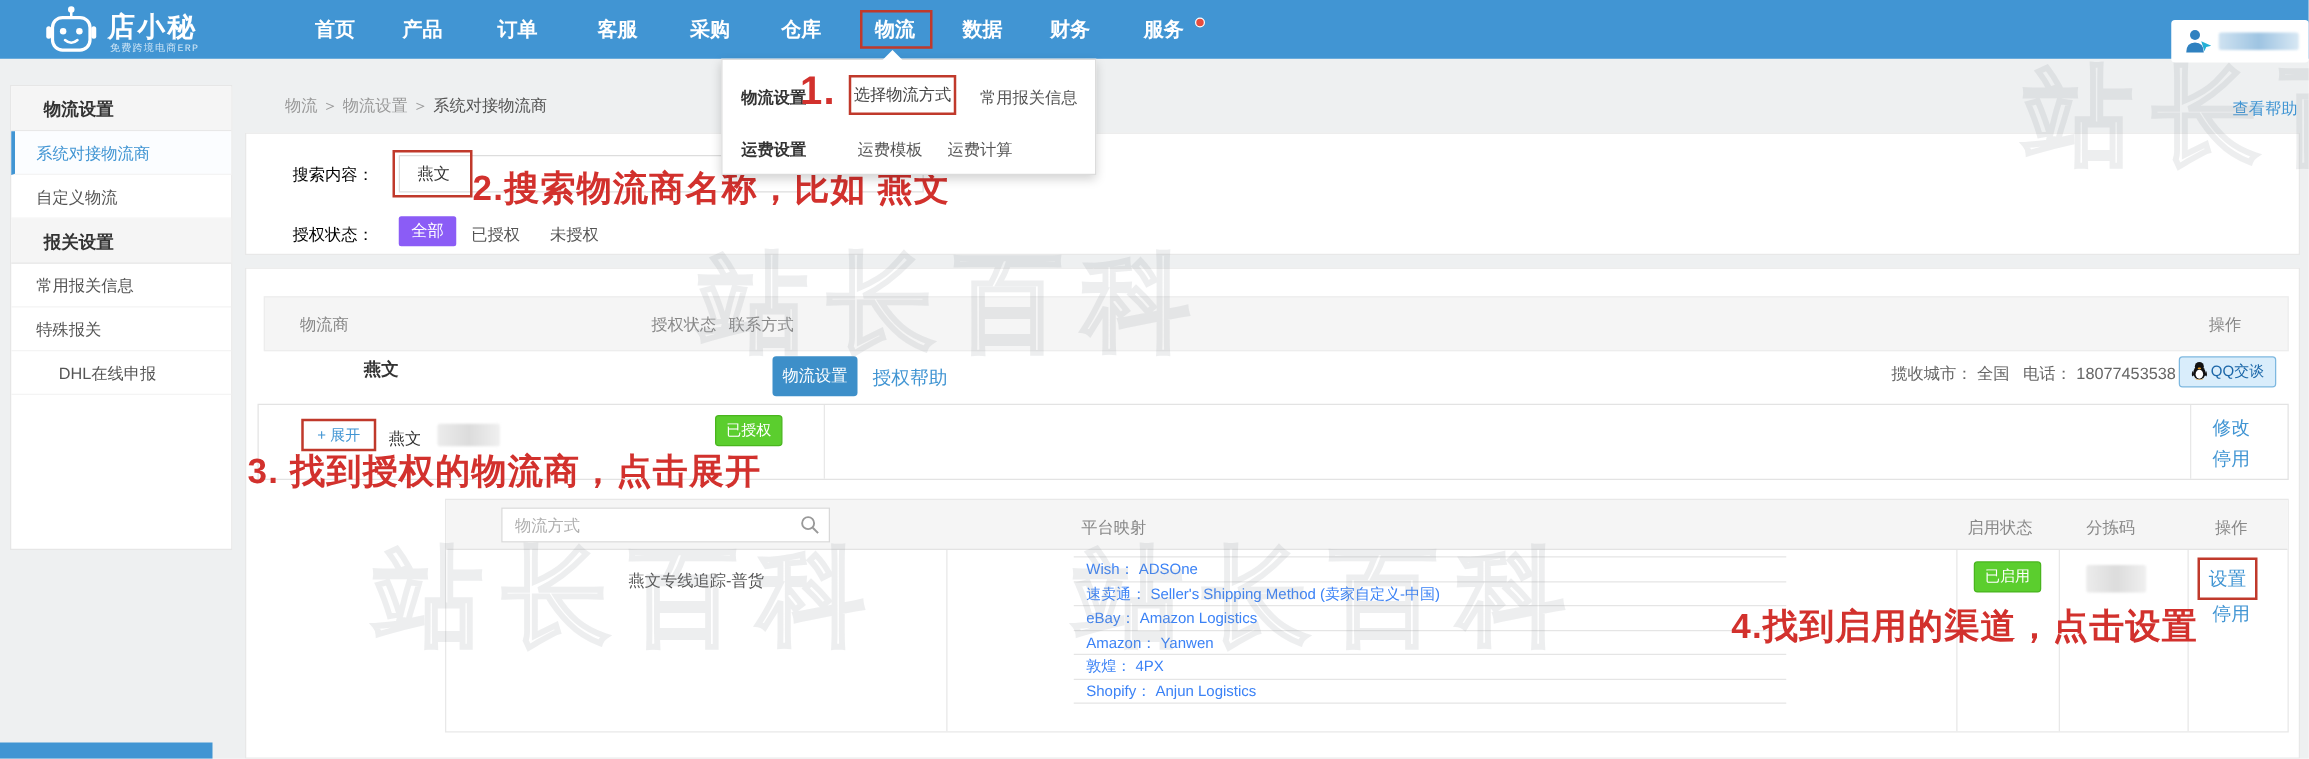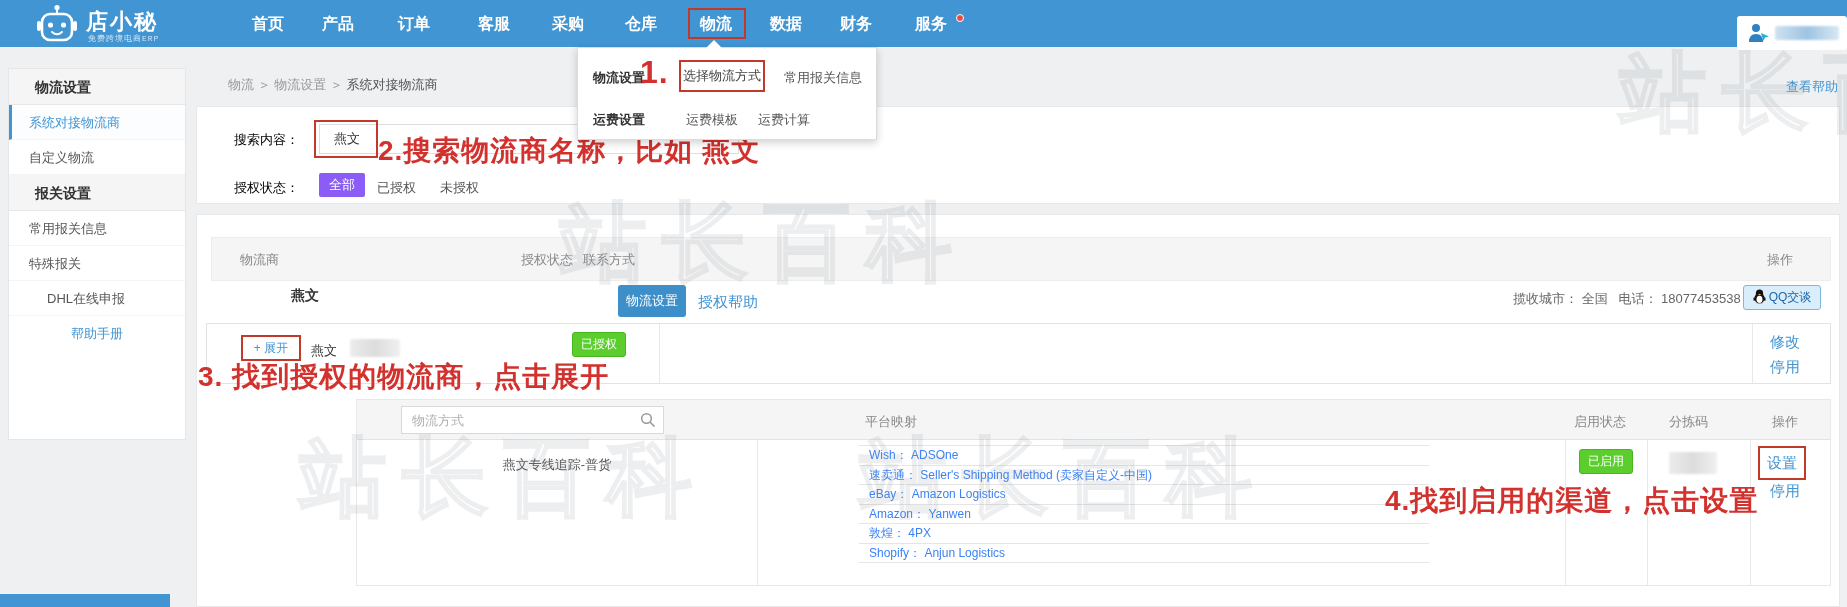--- a/index.html
+++ b/index.html
@@ -148,21 +148,20 @@
 </div>
 
 <div class="sidebar">
   <div class="sb-header">物流设置</div>
   <div class="sb-item active">系统对接物流商</div>
   <div class="sb-item">自定义物流</div>
   <div class="sb-header">报关设置</div>
   <div class="sb-item">常用报关信息</div>
   <div class="sb-item">特殊报关</div>
   <div class="sb-item indent">DHL在线申报</div>
-  <div class="sb-footer">帮助手册</div>
 </div>
 
 <div class="crumb">
   <span>物流</span>
   <span>＞</span>
   <span>物流设置</span>
   <span>＞</span>
   <span class="last">系统对接物流商</span>
 </div>
 <span class="help-link">查看帮助</span>

